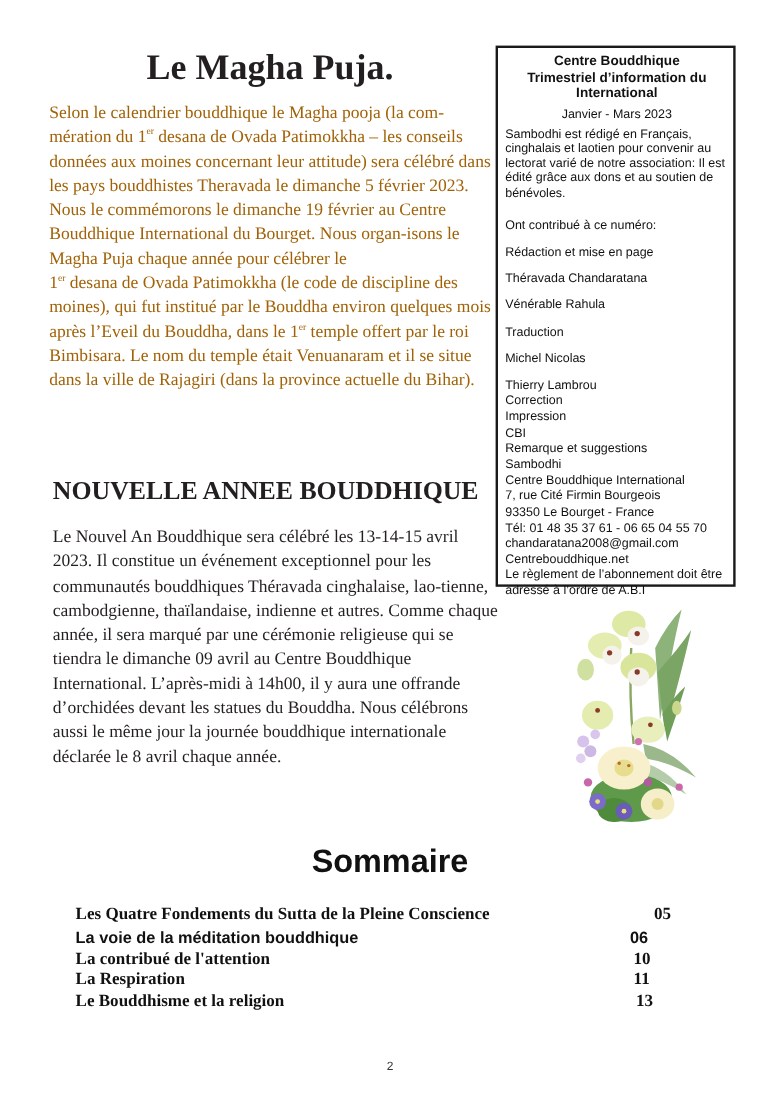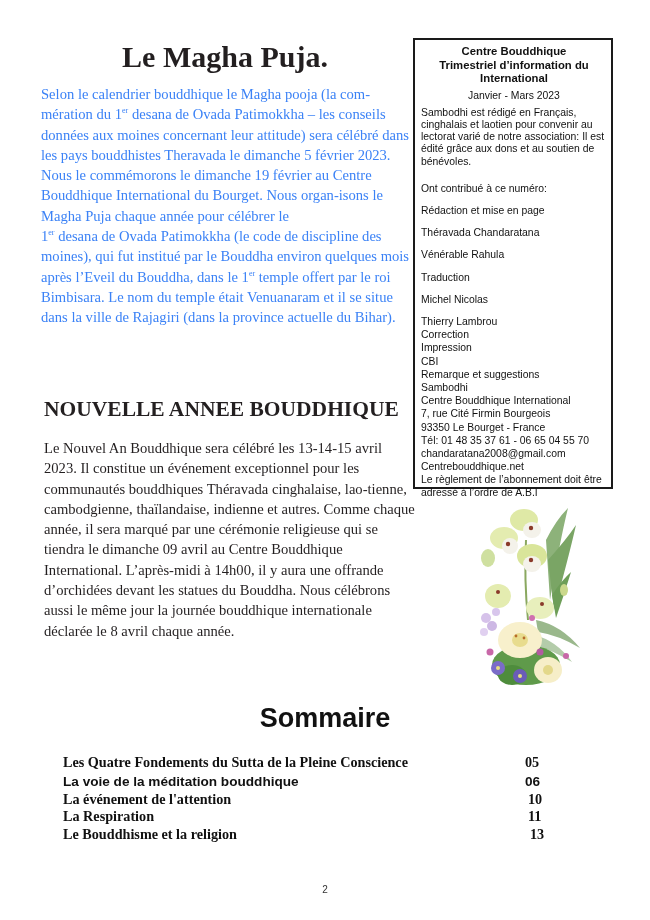--- a/index.html
+++ b/index.html
@@ -10,21 +10,21 @@
   .sans  { font-family: "Liberation Sans", "DejaVu Sans", sans-serif; }
 
   
   #title-magha {
     position: absolute; left: 40px; top: 40px; width: 370px;
     text-align: center; font-weight: bold; font-size: 30px; line-height: 34px;
     color: #231f20;
   }
   #para-magha {
     position: absolute; left: 41px; top: 84px; width: 370px;
-    font-size: 14.6px; line-height: 20.3px; color: #3b82f6;
+    font-size: 14.6px; line-height: 20.3px; color: #a16207;
   }
   #para-magha sup { font-size: 8px; line-height: 0; vertical-align: 6px; }
 
   #title-nouvel {
     position: absolute; left: 44px; top: 396px; width: 380px;
     font-weight: bold; font-size: 21.5px; line-height: 26px; color: #231f20;
     white-space: nowrap;
   }
   #para-nouvel {
     position: absolute; left: 44px; top: 438px; width: 372px;
@@ -177,28 +177,28 @@
   <circle cx="90" cy="156" r="3" fill="#c868a8"></circle>
   <circle cx="56" cy="118" r="3" fill="#d070b0"></circle>
 
   <ellipse cx="88" cy="90" rx="4" ry="6" fill="#cbd88c"></ellipse>
 </svg>
 
 <h2 id="sommaire-title" class="sans">Sommaire</h2>
 <div id="toc">
   <div class="toc-row serif">
     <span class="toc-label">Les Quatre Fondements du Sutta de la Pleine Conscience</span>
-    <span class="toc-page" style="left:462px">05</span>
+    <span class="toc-page" style="left:482px">05</span>
   </div>
   <div class="toc-row sans alt" style="height:19px;line-height:19px;">
     <span class="toc-label">La voie de la méditation bouddhique</span>
     <span class="toc-page" style="left:462px">06</span>
   </div>
   <div class="toc-row serif">
-    <span class="toc-label">La événement de l'attention</span>
+    <span class="toc-label">La contribué de l'attention</span>
     <span class="toc-page" style="left:465px">10</span>
   </div>
   <div class="toc-row serif">
     <span class="toc-label">La Respiration</span>
     <span class="toc-page" style="left:465px">11</span>
   </div>
   <div class="toc-row serif">
     <span class="toc-label">Le Bouddhisme et la religion</span>
     <span class="toc-page" style="left:467px">13</span>
   </div>

